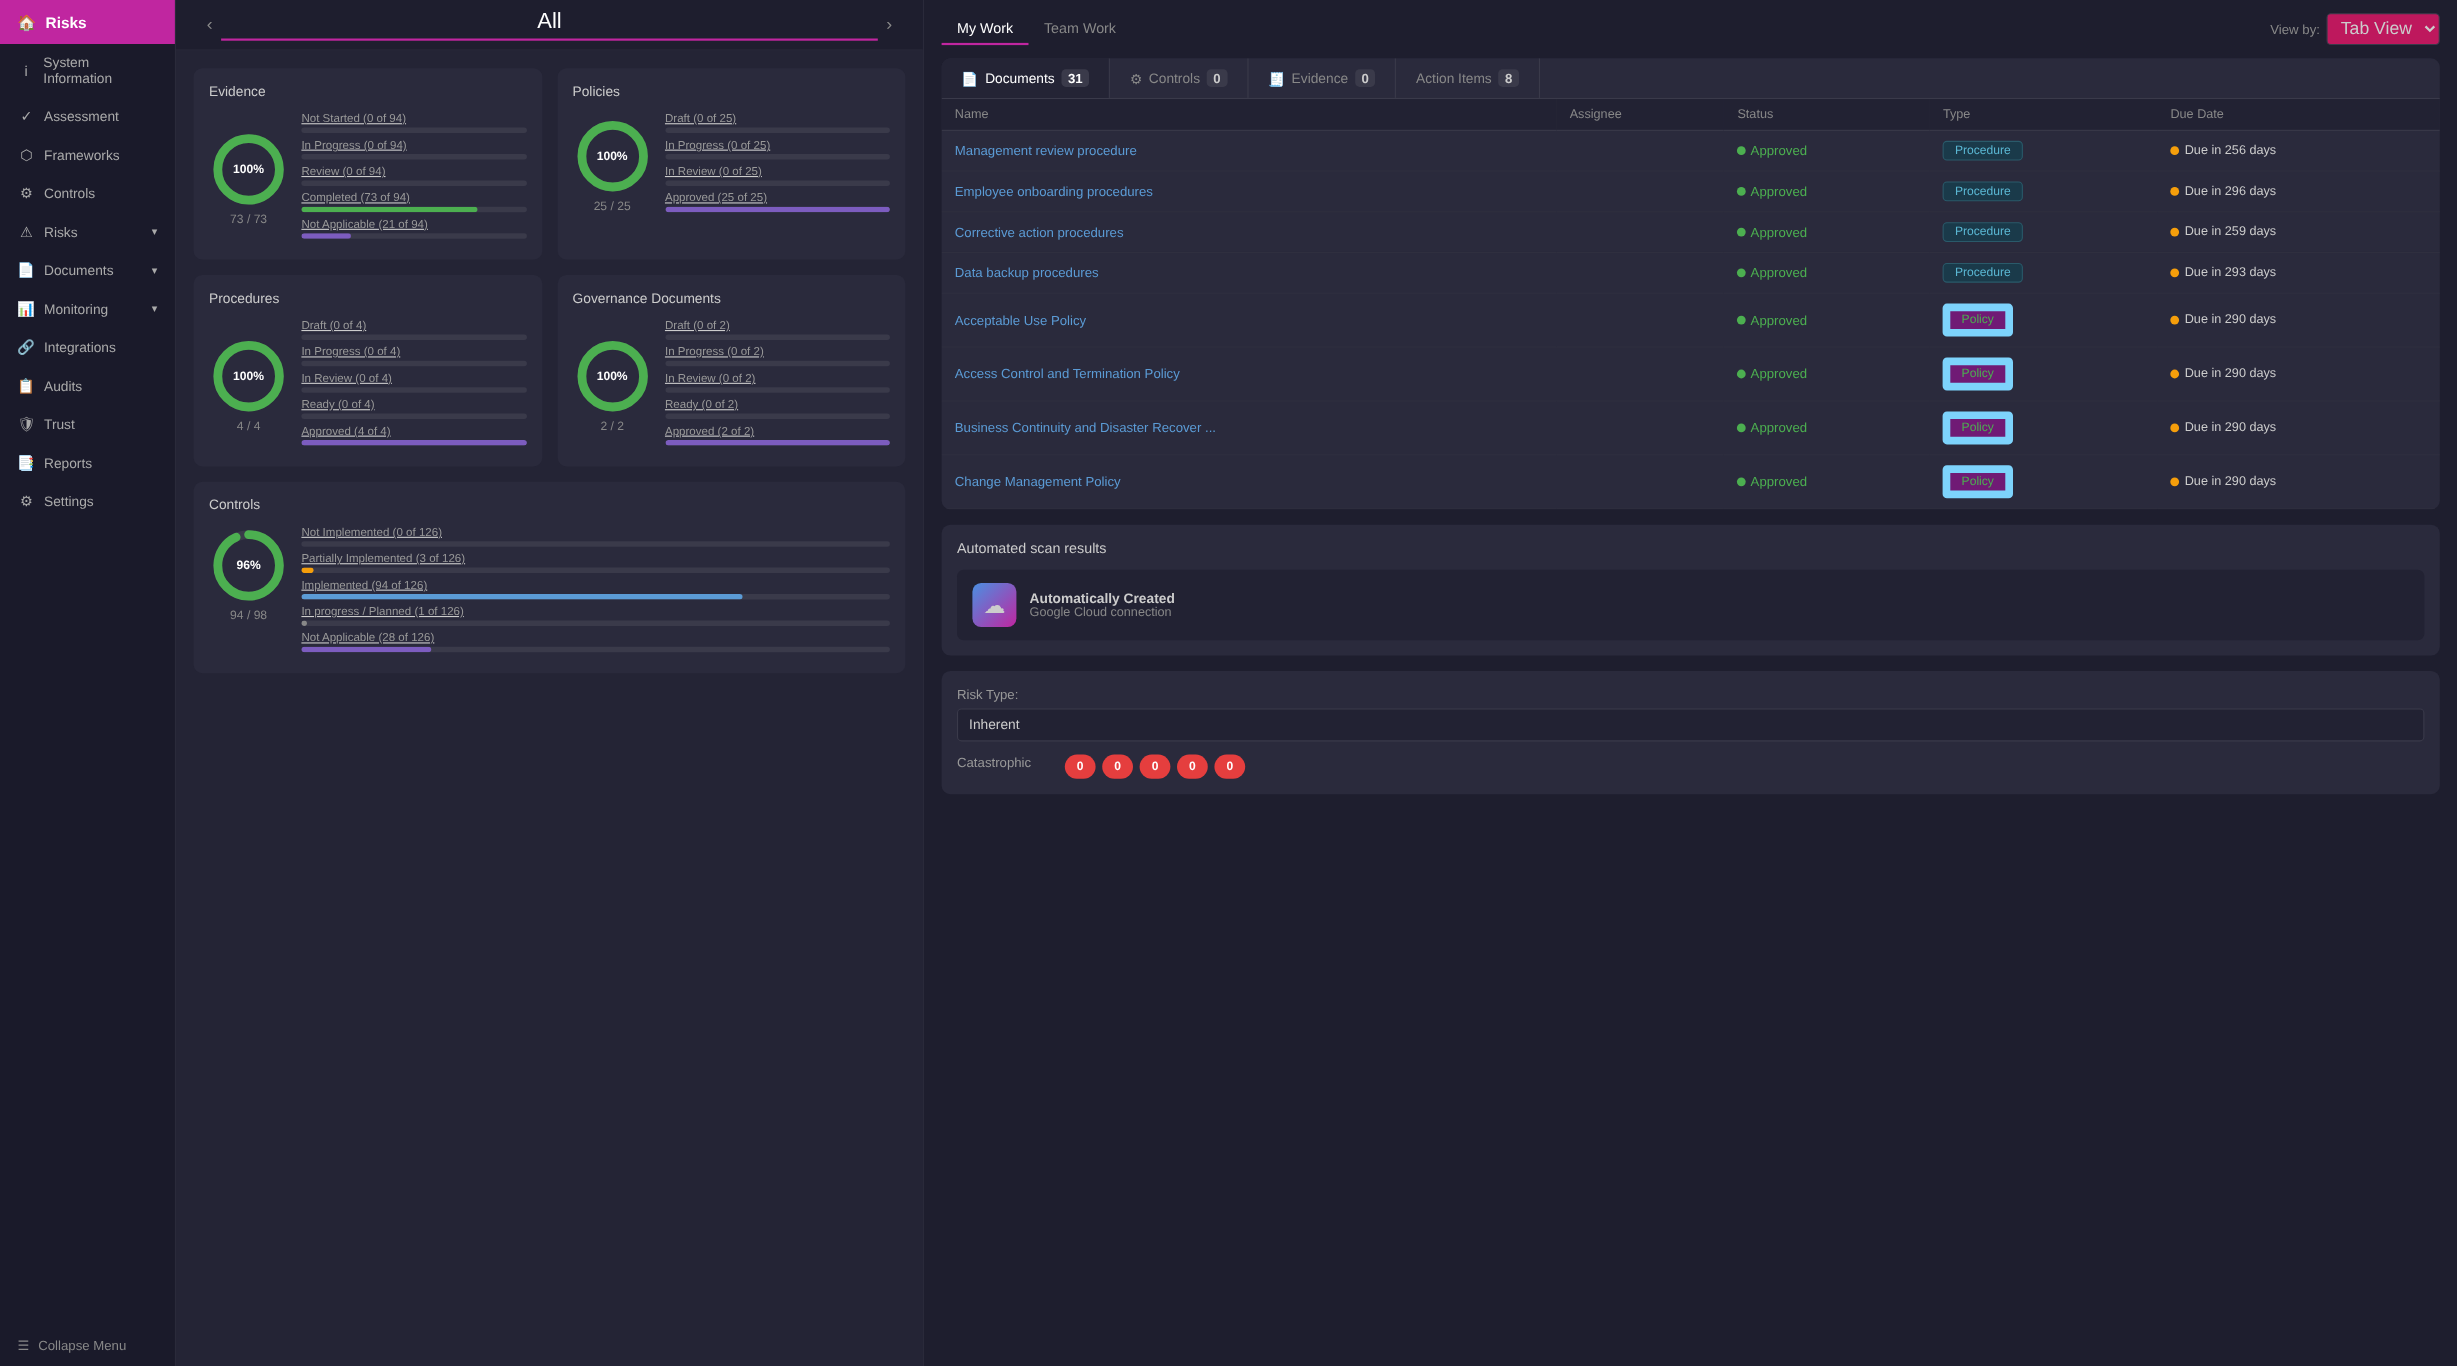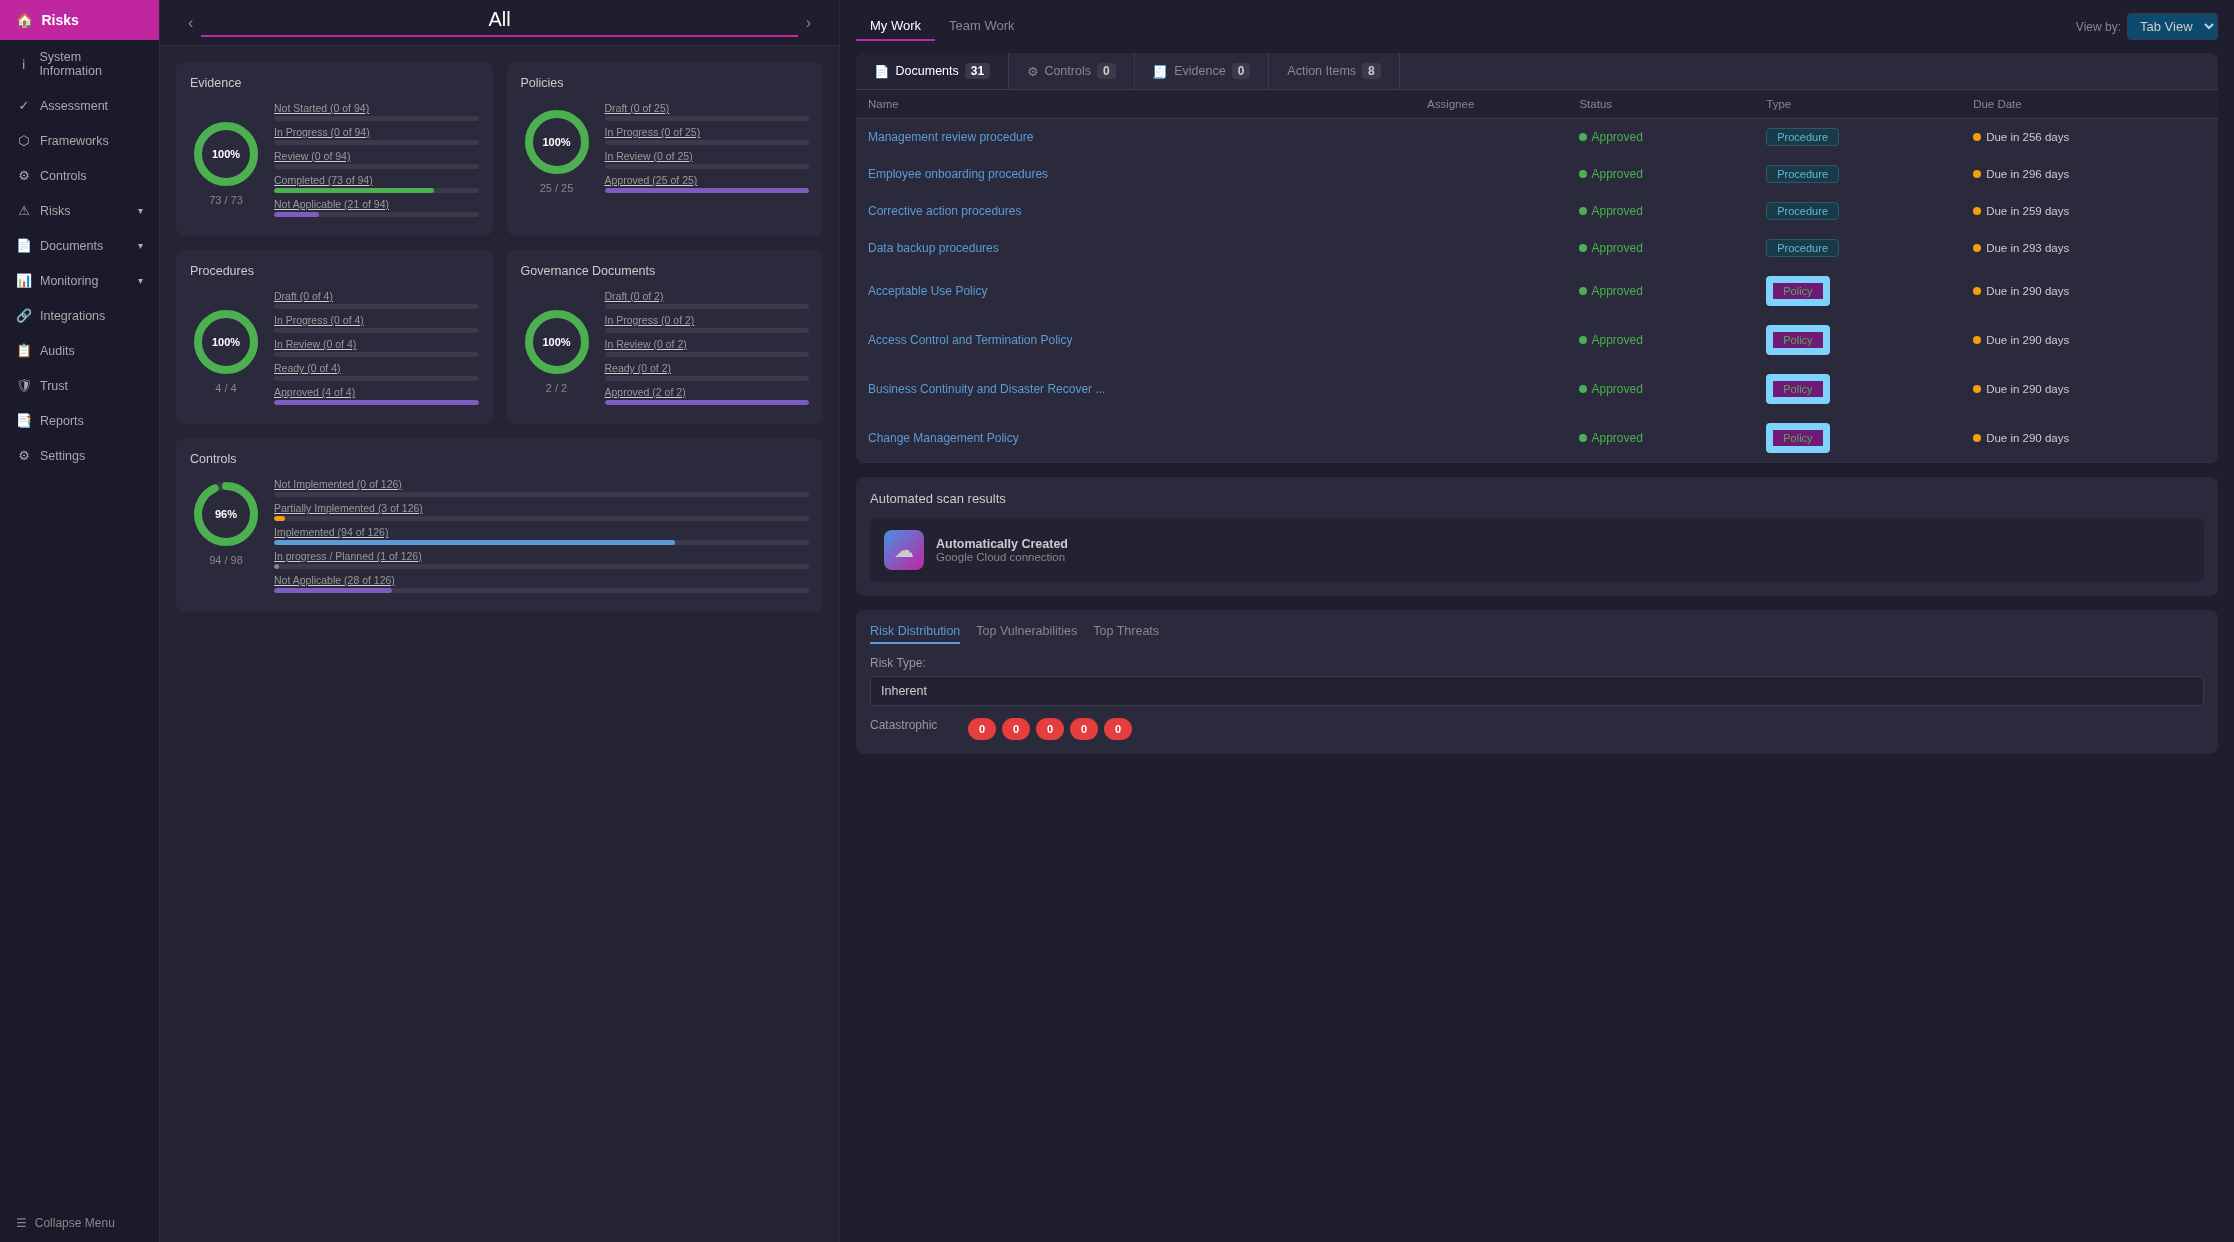--- a/index.html
+++ b/index.html
@@ -186,26 +186,26 @@
     }
     .panel-tab-right {
       margin-left: auto;
       display: flex;
       align-items: center;
       gap: 6px;
       color: #888;
       font-size: 12px;
     }
     .view-select {
-      background: #0c4a6e;
+      background: #be185d;
       border: 1px solid #3a3a4a;
       color: #ccc;
       padding: 4px 8px;
       border-radius: 4px;
-      font-size: 13px;
+      font-size: 16px;
     }
 
     
     .doc-panel {
       background: #2a2a3c;
       border-radius: 8px;
       margin-bottom: 14px;
       overflow: hidden;
     }
     .doc-panel-tabs {
@@ -828,25 +828,20 @@
       <div class="scan-item">
         <div class="scan-icon">☁</div>
         <div>
           <div class="scan-text-title">Automatically Created</div>
           <div class="scan-text-sub">Google Cloud connection</div>
         </div>
       </div>
     </div>
 
     <div class="risk-section">
-      <div class="risk-tabs">
-        <div class="risk-tab active">Risk Distribution</div>
-        <div class="risk-tab">Top Vulnerabilities</div>
-        <div class="risk-tab">Top Threats</div>
-      </div>
       <div class="risk-label">Risk Type:</div>
       <select class="risk-select">
         <option>Inherent</option>
       </select>
       <div class="risk-row">
         <span class="risk-row-label">Catastrophic</span>
         <div class="risk-scroll">
           <div class="risk-pill risk-red">0</div>
           <div class="risk-pill risk-red">0</div>
           <div class="risk-pill risk-red">0</div>

